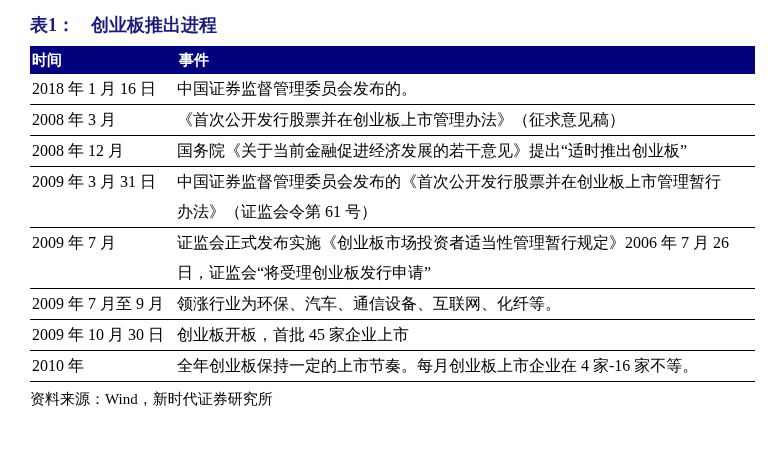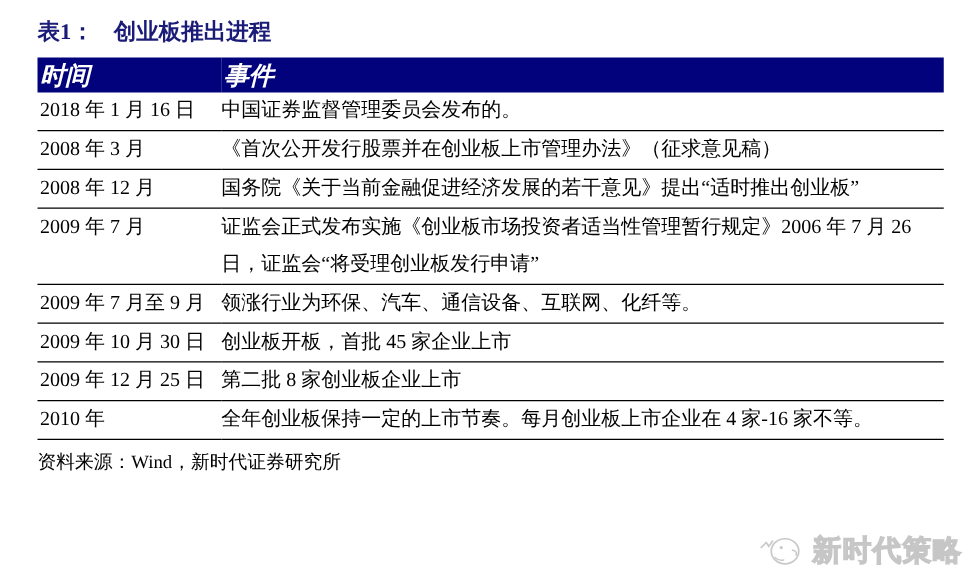--- a/index.html
+++ b/index.html
@@ -28,27 +28,26 @@
   .table-title .title-prefix { margin-right: 16px; }
   table.events {
     margin-top: 9px;
     width: 725px;
     border-collapse: collapse;
     table-layout: fixed;
   }
   thead th {
     background: var(--header-bg, #02027c);
     color: var(--header-text, #ffffff);
-    font-size: 20px;
+    font-size: 15px;
     font-weight: bold;
     text-align: left;
     height: 28px;
     padding: 0 0 0 2px;
     vertical-align: middle;
-    font-style: italic;
   }
   th.time, td.time { width: 145px; }
   tbody td {
     font-size: 16px;
     line-height: 30px;
     vertical-align: top;
     padding: 0 0 0 2px;
   }
   tbody td.event { padding: 0 24px 0 0; }
   tbody tr { border-bottom: 1.5px solid var(--rule, #000000); }
@@ -99,50 +98,38 @@
         </tr>
         <tr>
           <td class="time">2008 年 3 月</td>
           <td class="event">《首次公开发行股票并在创业板上市管理办法》（征求意见稿）</td>
         </tr>
         <tr>
           <td class="time">2008 年 12 月</td>
           <td class="event">国务院《关于当前金融促进经济发展的若干意见》提出“适时推出创业板”</td>
         </tr>
         <tr>
+          <td class="time">2009 年 3 月 31 日</td>
+          <td class="event">中国证券监督管理委员会发布的《首次公开发行股票并在创业板上市管理暂行办法》（证监会令第 61 号）</td>
+        </tr>
+        <tr>
           <td class="time">2009 年 7 月</td>
           <td class="event">证监会正式发布实施《创业板市场投资者适当性管理暂行规定》2006 年 7 月 26 日，证监会“将受理创业板发行申请”</td>
         </tr>
         <tr>
           <td class="time">2009 年 7 月至 9 月</td>
           <td class="event">领涨行业为环保、汽车、通信设备、互联网、化纤等。</td>
         </tr>
         <tr>
           <td class="time">2009 年 10 月 30 日</td>
           <td class="event">创业板开板，首批 45 家企业上市</td>
         </tr>
         <tr>
-          <td class="time">2009 年 12 月 25 日</td>
-          <td class="event">第二批 8 家创业板企业上市</td>
-        </tr>
-        <tr>
           <td class="time">2010 年</td>
           <td class="event">全年创业板保持一定的上市节奏。每月创业板上市企业在 4 家-16 家不等。</td>
         </tr>
       </tbody>
   </table>
 
   <div class="source-line">资料来源：Wind，新时代证券研究所</div>
 
-  <div class="watermark">
-    <span>
-      <svg width="40" height="32" viewBox="0 0 40 32" fill="none">
-        <path d="M3 14 L7 10 L9 13 L12 9" stroke="#c9c9c9" stroke-width="1.4" fill="none" stroke-linecap="round"></path>
-        <ellipse cx="22" cy="17" rx="11" ry="10" stroke="#c9c9c9" stroke-width="1.4" fill="#ffffff"></ellipse>
-        <circle cx="19" cy="14" r="1.3" fill="#c9c9c9"></circle>
-        <path d="M28 16 q4 1 3 4" stroke="#c9c9c9" stroke-width="1.3" fill="none" stroke-linecap="round"></path>
-        <path d="M14 22 q3 3 7 2" stroke="#c9c9c9" stroke-width="1.2" fill="none" stroke-linecap="round"></path>
-      </svg>
-    </span>
-    <span class="brand-text">新时代策略</span>
-  </div>
 
 </div>
 
 </body></html>

